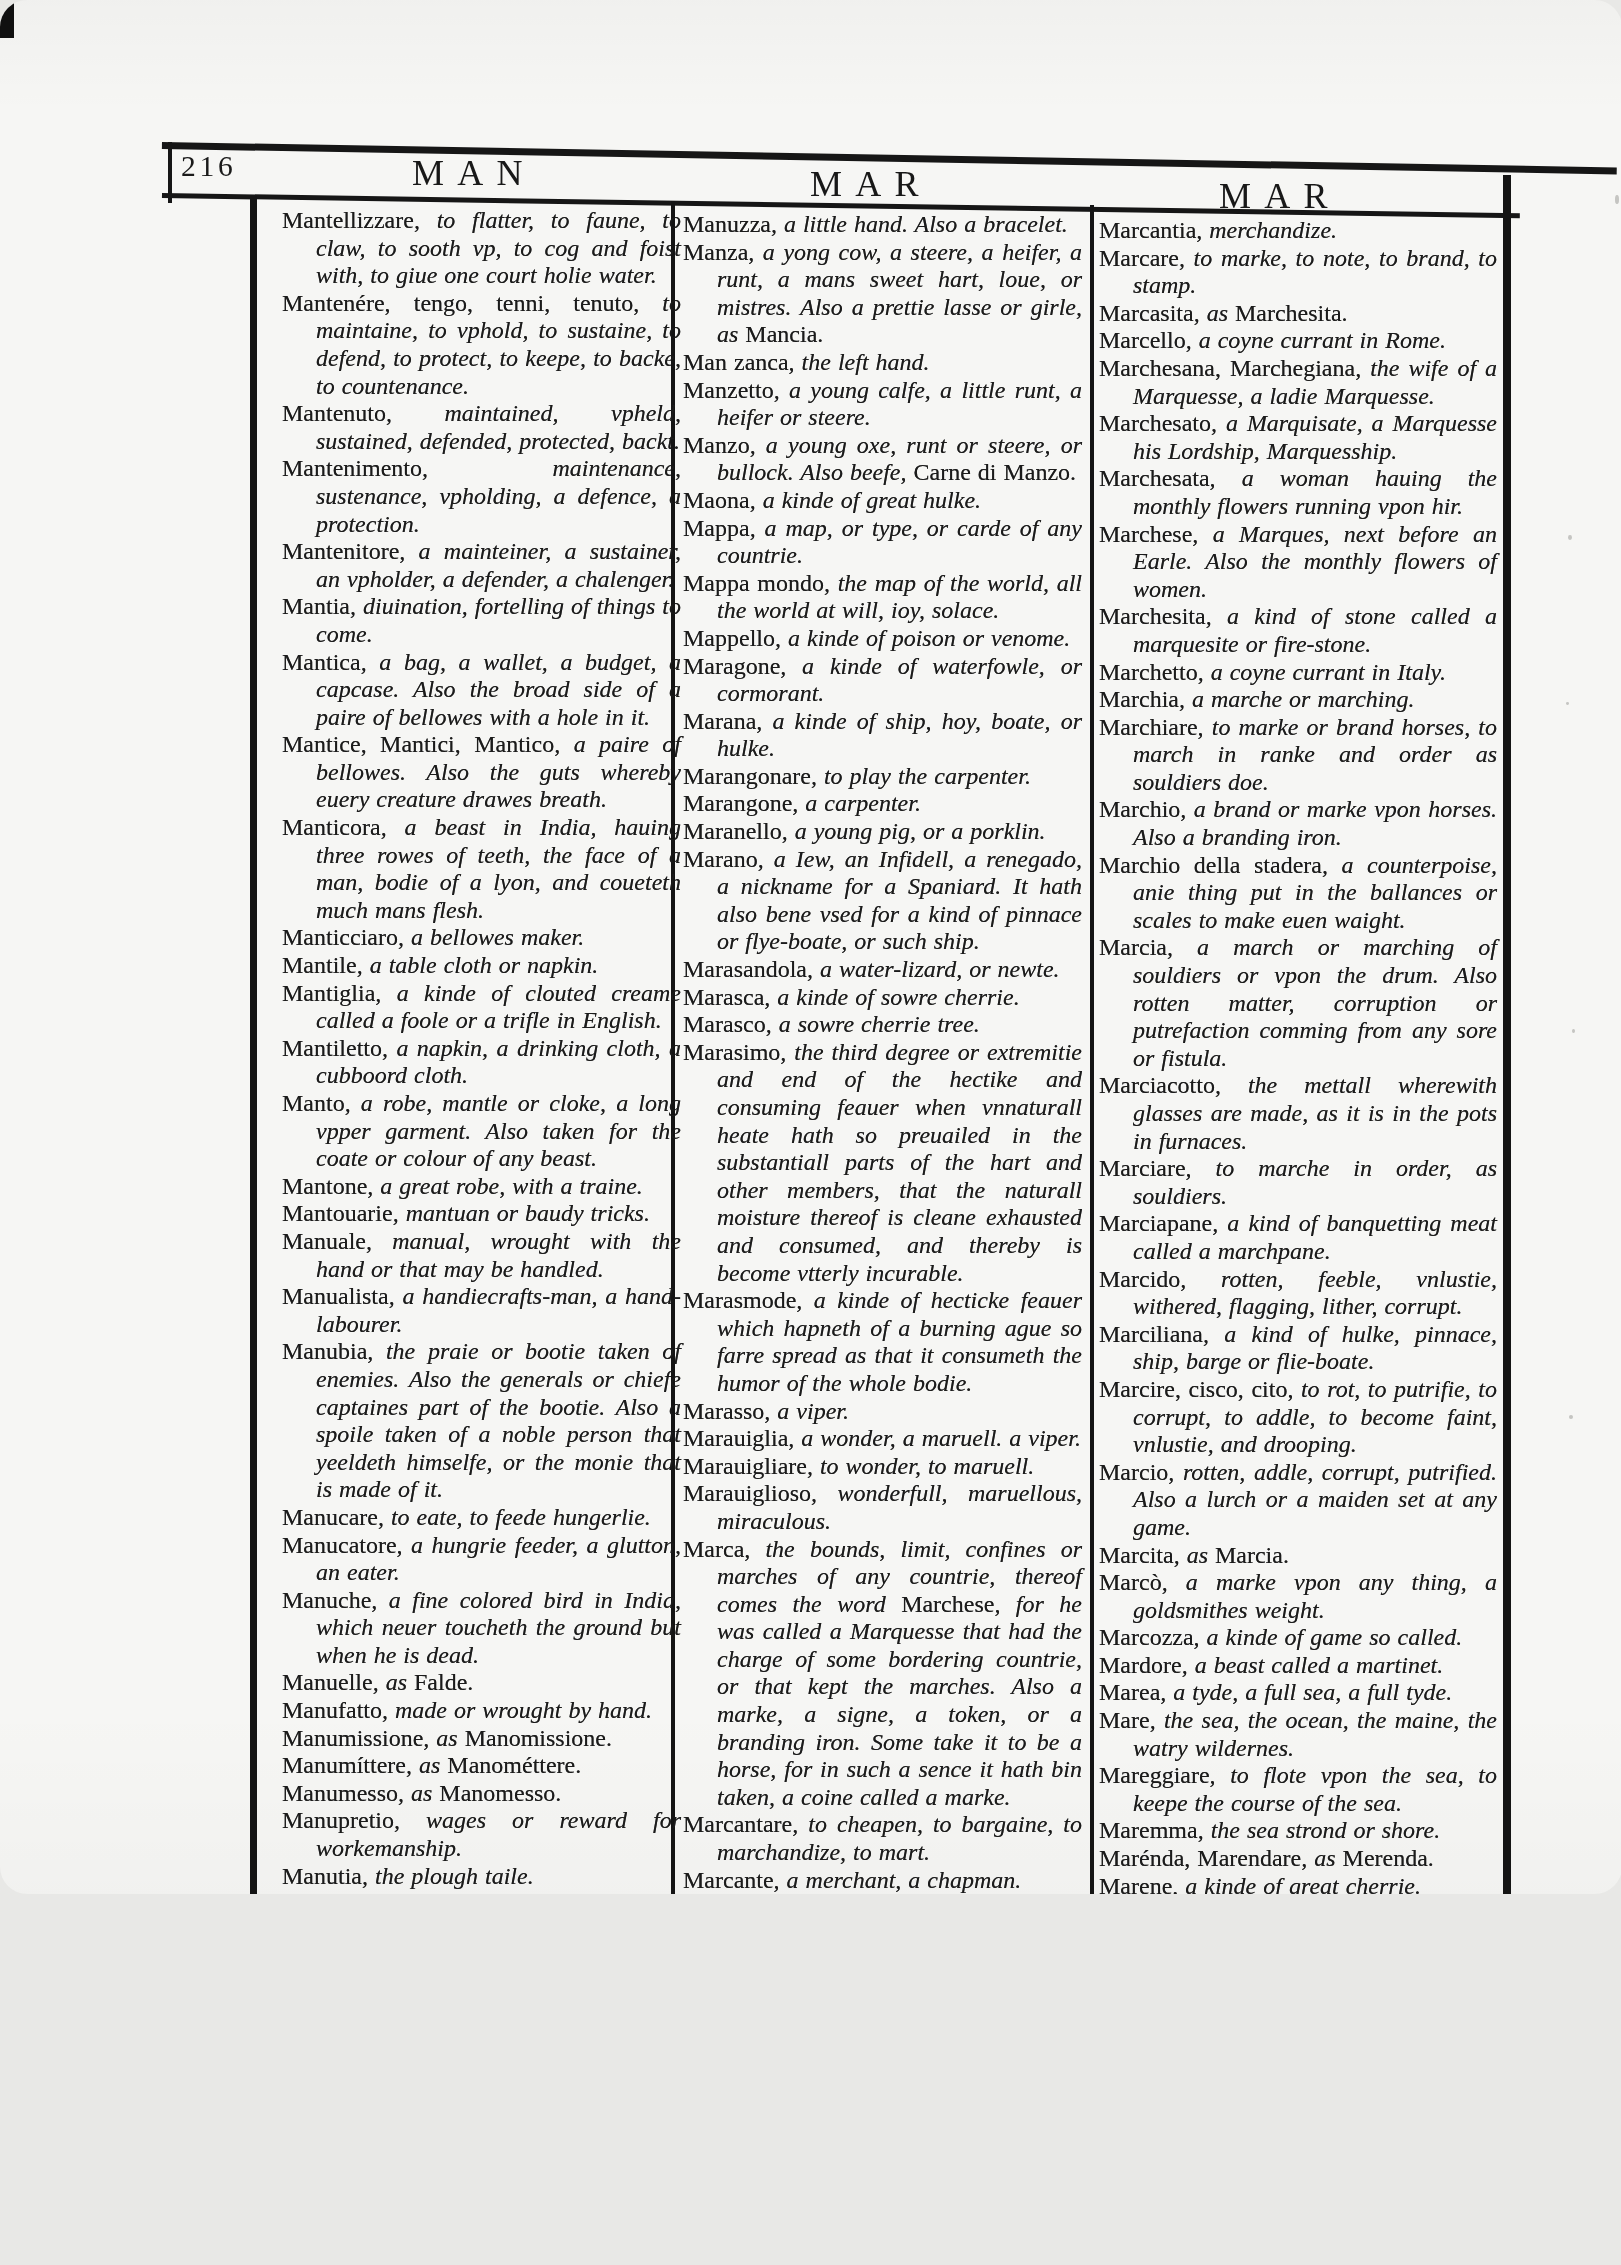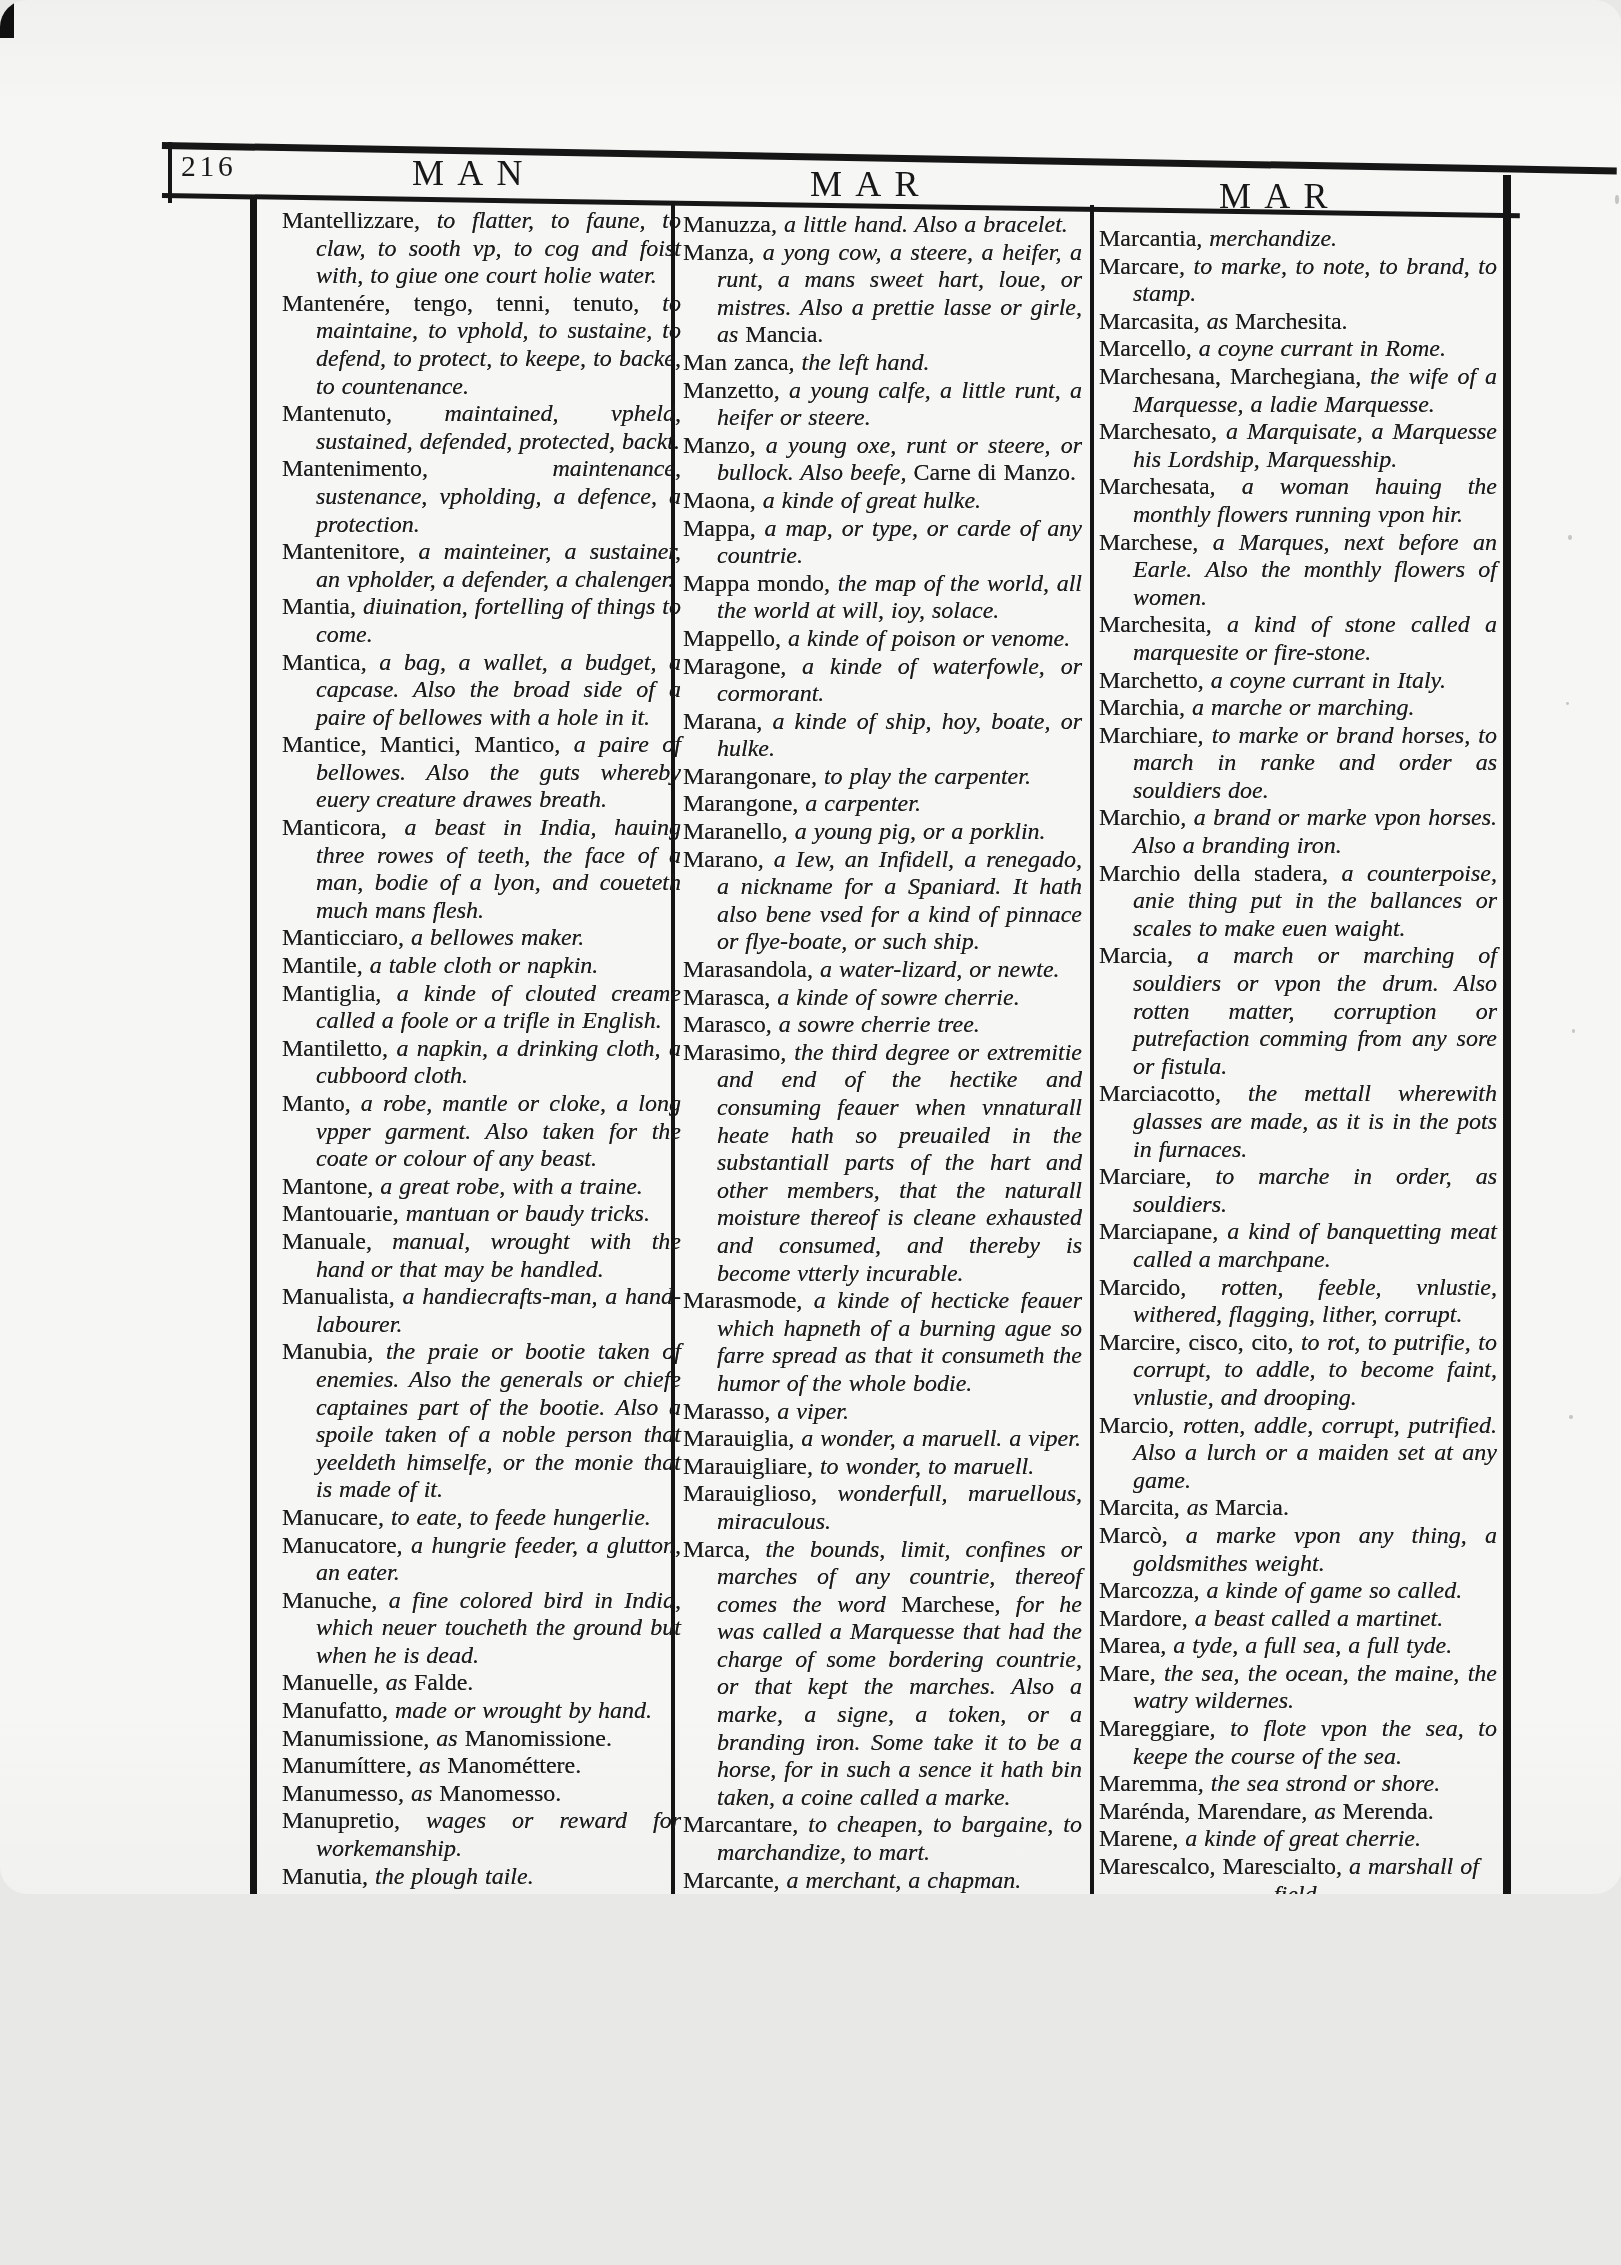--- a/index.html
+++ b/index.html
@@ -130,40 +130,41 @@
       <div class="entry"><span class="hw">Marasmode</span><i>, a kinde of hecticke feauer which hapneth of a burning ague so farre spread as that it consumeth the humor of the whole bodie.</i></div>
       <div class="entry"><span class="hw">Marasso</span><i>, a viper.</i></div>
       <div class="entry"><span class="hw">Marauiglia</span><i>, a wonder, a maruell. a viper.</i></div>
       <div class="entry"><span class="hw">Marauigliare</span><i>, to wonder, to maruell.</i></div>
       <div class="entry"><span class="hw">Marauiglioso</span><i>, wonderfull, maruellous, miraculous.</i></div>
       <div class="entry"><span class="hw">Marca</span><i>, the bounds, limit, confines or marches of any countrie, thereof comes the word </i><span class="rm">Marchese</span><i>, for he was called a Marquesse that had the charge of some bordering countrie, or that kept the marches. Also a marke, a signe, a token, or a branding iron. Some take it to be a horse, for in such a sence it hath bin taken, a coine called a marke.</i></div>
       <div class="entry"><span class="hw">Marcantare</span><i>, to cheapen, to bargaine, to marchandize, to mart.</i></div>
       <div class="entry"><span class="hw">Marcante</span><i>, a merchant, a chapman.</i></div>
       <div class="entry"><span class="hw">Marcantesca</span><i>, marchandlike, </i><span class="rm">Mano Marcantesca.</span></div>
     </div>
-  <div class="col" style="left:1099px;top:217px;width:398px;margin-top:8px;">
+  <div class="col" style="left:1099px;top:217px;width:398px;">
   <div class="entry"><span class="hw">Marcantia</span><i>, merchandize.</i></div>
       <div class="entry"><span class="hw">Marcare</span><i>, to marke, to note, to brand, to stamp.</i></div>
       <div class="entry"><span class="hw">Marcasita</span><i>, as </i><span class="rm">Marchesita.</span></div>
       <div class="entry"><span class="hw">Marcello</span><i>, a coyne currant in Rome.</i></div>
       <div class="entry"><span class="hw">Marchesana, Marchegiana</span><i>, the wife of a Marquesse, a ladie Marquesse.</i></div>
       <div class="entry"><span class="hw">Marchesato</span><i>, a Marquisate, a Marquesse his Lordship, Marquesship.</i></div>
       <div class="entry"><span class="hw">Marchesata</span><i>, a woman hauing the monthly flowers running vpon hir.</i></div>
       <div class="entry"><span class="hw">Marchese</span><i>, a Marques, next before an Earle. Also the monthly flowers of women.</i></div>
       <div class="entry"><span class="hw">Marchesita</span><i>, a kind of stone called a marquesite or fire-stone.</i></div>
       <div class="entry"><span class="hw">Marchetto</span><i>, a coyne currant in Italy.</i></div>
       <div class="entry"><span class="hw">Marchia</span><i>, a marche or marching.</i></div>
       <div class="entry"><span class="hw">Marchiare</span><i>, to marke or brand horses, to march in ranke and order as souldiers doe.</i></div>
       <div class="entry"><span class="hw">Marchio</span><i>, a brand or marke vpon horses. Also a branding iron.</i></div>
       <div class="entry"><span class="hw">Marchio della stadera</span><i>, a counterpoise, anie thing put in the ballances or scales to make euen waight.</i></div>
       <div class="entry"><span class="hw">Marcia</span><i>, a march or marching of souldiers or vpon the drum. Also rotten matter, corruption or putrefaction comming from any sore or fistula.</i></div>
       <div class="entry"><span class="hw">Marciacotto</span><i>, the mettall wherewith glasses are made, as it is in the pots in furnaces.</i></div>
       <div class="entry"><span class="hw">Marciare</span><i>, to marche in order, as souldiers.</i></div>
       <div class="entry"><span class="hw">Marciapane</span><i>, a kind of banquetting meat called a marchpane.</i></div>
       <div class="entry"><span class="hw">Marcido</span><i>, rotten, feeble, vnlustie, withered, flagging, lither, corrupt.</i></div>
+      <div class="entry"><span class="hw">Marciliana</span><i>, a kind of hulke, pinnace, ship, barge or flie-boate.</i></div>
       <div class="entry"><span class="hw">Marcire</span><span class="rm">, cisco, cito, </span><i>to rot, to putrifie, to corrupt, to addle, to become faint, vnlustie, and drooping.</i></div>
       <div class="entry"><span class="hw">Marcio</span><i>, rotten, addle, corrupt, putrified. Also a lurch or a maiden set at any game.</i></div>
       <div class="entry"><span class="hw">Marcita</span><i>, as </i><span class="rm">Marcia.</span></div>
       <div class="entry"><span class="hw">Marcò</span><i>, a marke vpon any thing, a goldsmithes weight.</i></div>
       <div class="entry"><span class="hw">Marcozza</span><i>, a kinde of game so called.</i></div>
       <div class="entry"><span class="hw">Mardore</span><i>, a beast called a martinet.</i></div>
       <div class="entry"><span class="hw">Marea</span><i>, a tyde, a full sea, a full tyde.</i></div>
       <div class="entry"><span class="hw">Mare</span><i>, the sea, the ocean, the maine, the watry wildernes.</i></div>
       <div class="entry"><span class="hw">Mareggiare</span><i>, to flote vpon the sea, to keepe the course of the sea.</i></div>
       <div class="entry"><span class="hw">Maremma</span><i>, the sea strond or shore.</i></div>

